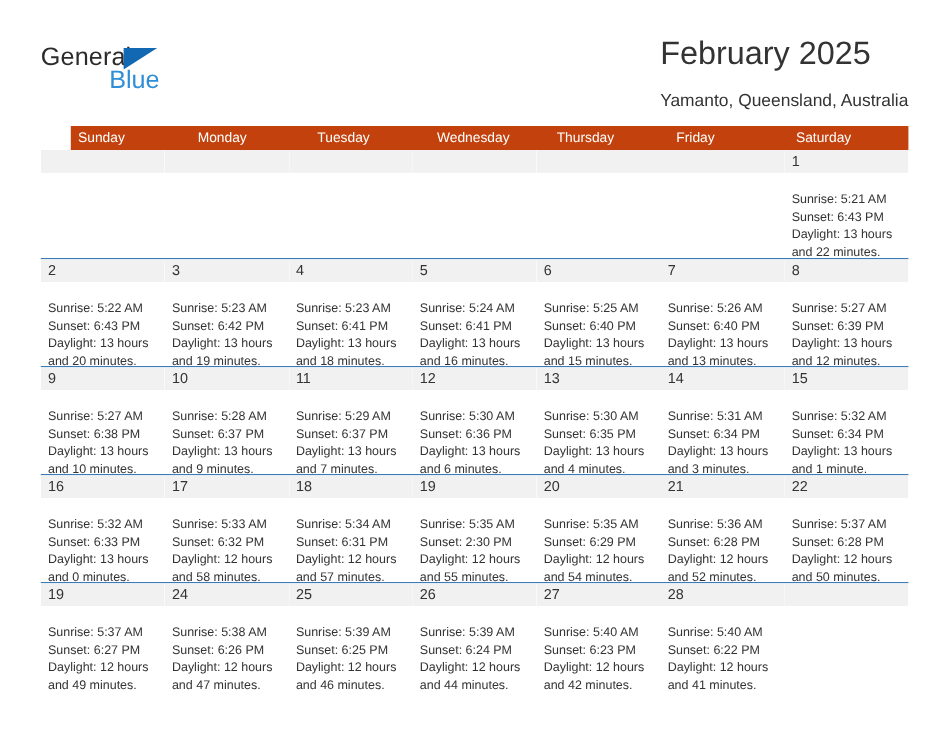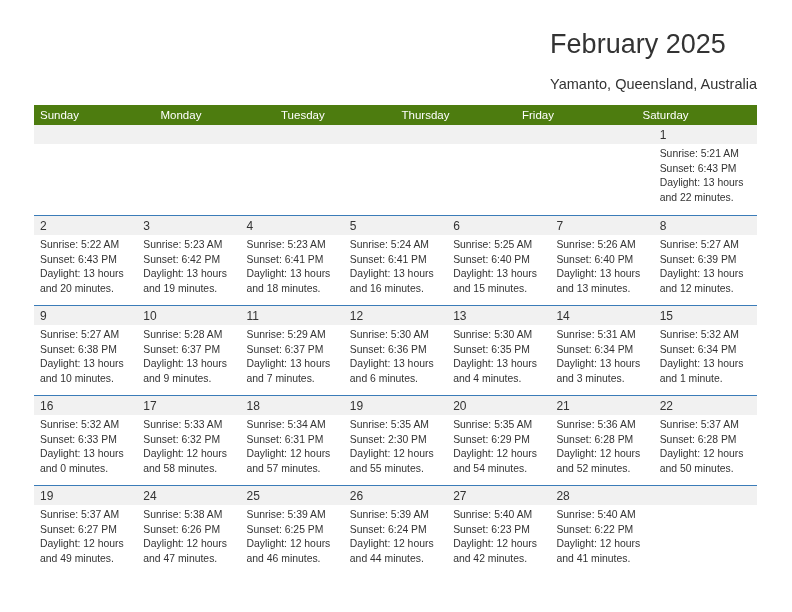--- a/index.html
+++ b/index.html
@@ -92,22 +92,23 @@
   
   .calendar {
     position: absolute;
     left: 34px;
     top: 105px;
     width: 723px;
   }
 
   .weekday-row {
     display: flex;
-    background: #4d7c0f;
+    background: #c2410c;
     height: 20px;
+    margin-left: 25px;
   }
   .weekday {
     flex: 1 1 0;
     color: #ffffff;
     font-size: 11.5px;
     line-height: 20px;
     padding-left: 6px;
     box-sizing: border-box;
     white-space: nowrap;
     overflow: hidden;
@@ -135,52 +136,59 @@
     box-sizing: border-box;
     padding-left: 6px;
   }
   .day-number {
     font-size: 12px;
     color: #333333;
     line-height: 19px;
     font-weight: 400;
   }
   .day-info {
-    padding: 3px 6px 0 6px;
+    padding: 8px 6px 0 6px;
+    margin-top: 8px;
   }
   .day-info div {
     font-size: 10.4px;
     line-height: 14.6px;
     color: #333333;
     white-space: nowrap;
   }
   .empty .day-number-band {
     background: #f1f1f1;
   }
 </style>
 </head>
 <body>
 
 <div class="page">
 
   <div class="header">
 
+    <div class="logo">
+      <span class="logo-general">General</span>
+      <span class="logo-triangle"></span>
+      <span class="logo-blue">Blue</span>
+    </div>
 
     <div class="titles">
       <div class="cal-title">February 2025</div>
       <div class="cal-subtitle">Yamanto, Queensland, Australia</div>
     </div>
 
   </div>
 
   <div class="calendar">
     <div class="weekday-row" id="weekday-row">
         <div class="weekday">Sunday</div>
         <div class="weekday">Monday</div>
         <div class="weekday">Tuesday</div>
+        <div class="weekday">Wednesday</div>
         <div class="weekday">Thursday</div>
         <div class="weekday">Friday</div>
         <div class="weekday">Saturday</div>
       </div>
     <div id="weeks-container">
         <div class="week-row">
           <div class="day-cell empty">
             <div class="day-number-band"><span class="day-number"></span></div>
           </div>
           <div class="day-cell empty">

